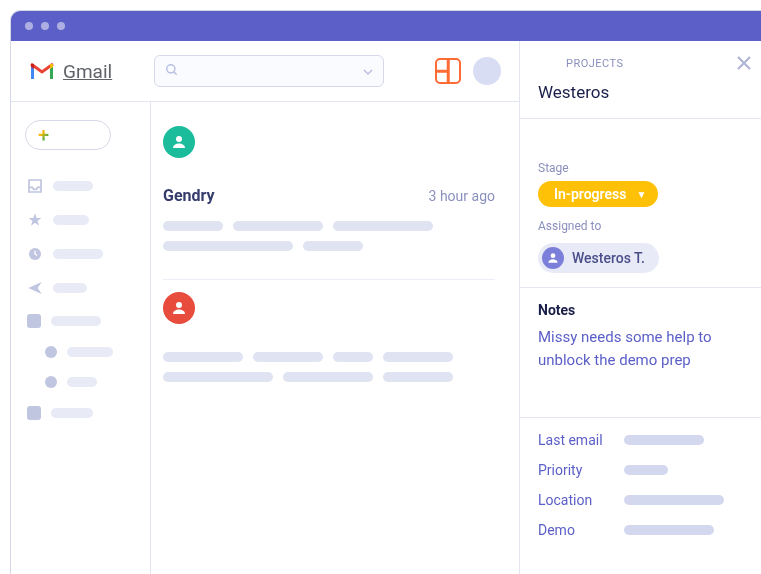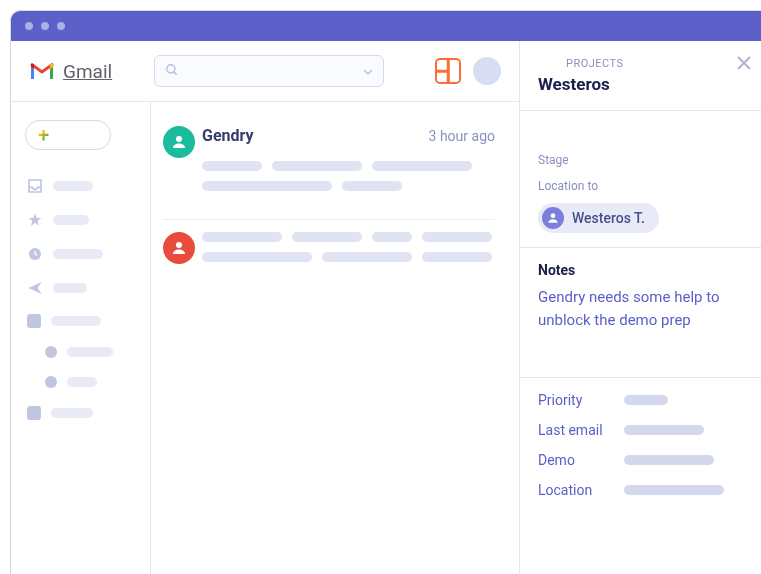--- a/index.html
+++ b/index.html
@@ -26,34 +26,34 @@
     .compose { width: 86px; height: 30px; border:1px solid #d5d8e8; border-radius: 16px; display:flex; align-items:center; justify-content:flex-start; padding-left:12px; }
     .plus { font-size: 20px; font-weight:500; background: linear-gradient(135deg,#ea4335 0%, #fbbc05 40%, #34a853 70%, #4285f4 100%); -webkit-background-clip: text; background-clip: text; color: transparent; }
     .sb-item { display:flex; align-items:center; gap:10px; padding:6px 2px; }
     .sb-icon { width:16px; height:16px; color:#c0c5e0; flex-shrink:0; display:flex; align-items:center; justify-content:center; }
     .sb-icon svg { fill:#c0c5e0; }
     .sb-bar { height:10px; border-radius: 5px; background: #e8eaf6; }
     .sb-child { padding-left: 20px; }
     .sb-dot { width:12px; height:12px; border-radius:50%; background:#c0c5e0; }
     .sb-sq { width:14px; height:14px; border-radius:3px; background:#c0c5e0; }
     .emails { flex:1; padding: 12px 24px 12px 12px; }
-    .email { display:flex; gap:7px; padding: 12px 0 28px 0; border-bottom:1px solid #eceef7; }
+    .email { display:flex; gap:28px; padding: 12px 0 28px 0; border-bottom:1px solid #eceef7;flex-direction:column; }
     .email:last-child { border-bottom:none; }
     .av { width:32px; height:32px; border-radius:50%; flex-shrink:0; display:flex; align-items:center; justify-content:center; }
     .av svg { fill:#fff; }
     .e-body { flex:1; }
     .e-head { display:flex; justify-content:space-between; align-items:baseline; margin-bottom:16px; }
     .e-name { color:#363c6b; font-weight:700; font-size:16px; }
     .e-time { color:#8a90bd; font-size:14px;text-align:center; }
     .e-lines { display:flex; flex-wrap:wrap; gap:10px; }
     .e-bar { height:10px; border-radius:5px; background:#dfe3f2; }
     .panel { width: 250px; display:flex; flex-direction:column; }
     .p-head { padding:16px 18px; border-bottom:1px solid #e3e5f0; position:relative; }
     .p-label { font-size:11px; letter-spacing:0.5px; color:#8a90bd; text-transform:uppercase;margin-left:28px; }
-    .p-title { font-size:17px; font-weight:700; color:#1a1f4a; margin-top:4px; }
+    .p-title { font-size:17px; font-weight:400; color:#1a1f4a; margin-top:12px; }
     .close { position:absolute; top:14px; right:16px; width:18px; height:18px; color:#b0b5d6; cursor:pointer; }
     .p-section { padding: 14px 18px; border-bottom:1px solid #e3e5f0; }
     .f-label { font-size:12px; color:#8a90bd; margin-bottom:6px;margin-top:28px; }
     .stage-pill { display:inline-flex; align-items:center; gap:10px; background:#ffc107; color:#fff; font-weight:600; font-size:14px; padding:5px 12px 5px 16px; border-radius:16px; }
     .stage-pill .chev { font-size:10px; }
     .assignee { display:inline-flex; align-items:center; gap:8px; background:#e8eaf8; padding:4px 14px 4px 4px; border-radius:16px; margin-top:4px; }
     .ass-av { width:22px; height:22px; border-radius:50%; background:#7b7fd9; display:flex; align-items:center; justify-content:center; }
     .ass-av svg { fill:#fff; }
     .ass-name { color:#4a4f8a; font-size:14px; font-weight:500; }
     .sec-title { font-size:14px; font-weight:700; color:#1a1f4a; margin-bottom:8px; }
@@ -211,48 +211,52 @@
         <div class="p-label">PROJECTS</div>
         <div class="p-title">Westeros</div>
         <div class="close">
           <svg width="16" height="16" viewBox="0 0 16 16">
               <path d="M2 2 L14 14 M14 2 L2 14" stroke="currentColor" stroke-width="2.2" fill="none"></path>
             </svg>
         </div>
       </div>
       <div class="p-section">
         <div class="f-label">Stage</div>
-        <div class="f-label mt12">Location to</div>
+        <div class="stage-pill">
+          <span>In-progress</span>
+          <span class="chev">▼</span>
+        </div>
+        <div class="f-label mt12">Assigned to</div>
         <div class="assignee">
           <span class="ass-av">
               <svg width="14" height="14" viewBox="0 0 24 24">
                 <circle cx="12" cy="8" r="4"></circle>
                 <path d="M4 20c0-4 4-6 8-6s8 2 8 6z"></path>
               </svg>
             </span>
           <span class="ass-name">Westeros T.</span>
         </div>
       </div>
       <div class="p-section notes-sec">
         <div class="sec-title">Notes</div>
-        <div class="note-text">Gendry needs some help to unblock the demo prep</div>
+        <div class="note-text">Missy needs some help to unblock the demo prep</div>
       </div>
       <div class="p-section" style="border-bottom:none">
+        <div class="detail-row">
+          <span class="d-label">Last email</span>
+          <span class="d-bar" style="width:80px"></span>
+        </div>
         <div class="detail-row">
           <span class="d-label">Priority</span>
           <span class="d-bar" style="width:44px"></span>
         </div>
         <div class="detail-row">
-          <span class="d-label">Last email</span>
-          <span class="d-bar" style="width:80px"></span>
+          <span class="d-label">Location</span>
+          <span class="d-bar" style="width:100px"></span>
         </div>
         <div class="detail-row">
           <span class="d-label">Demo</span>
           <span class="d-bar" style="width:90px"></span>
-        </div>
-        <div class="detail-row">
-          <span class="d-label">Location</span>
-          <span class="d-bar" style="width:100px"></span>
         </div>
       </div>
     </div>
   </div>
 </div>
 
 </body></html>

